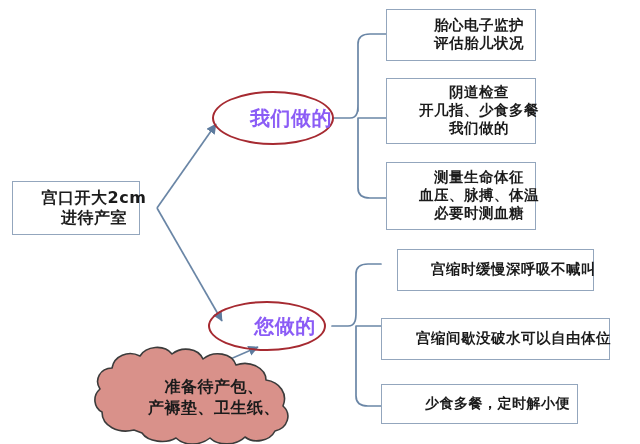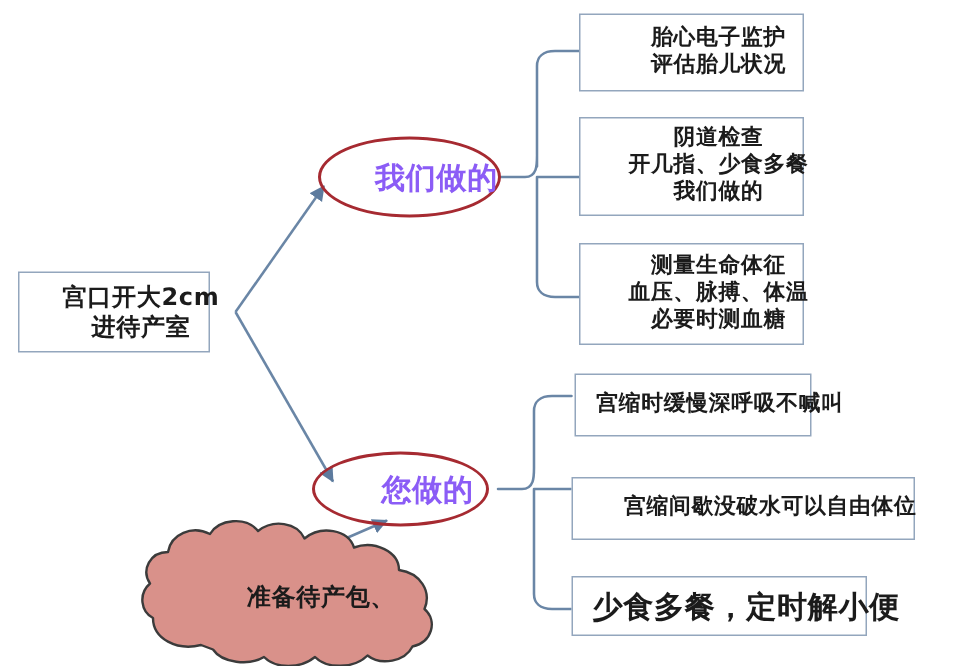--- a/index.html
+++ b/index.html
@@ -68,39 +68,39 @@
   }
   #box-vitals {
     left: 386px;
     top: 162px;
     width: 150px;
     height: 68px;
     font-size: 14.5px;
     justify-content: center;
   }
   #box-breathing {
-    left: 383px;
+    left: 397px;
     top: 249px;
-    width: 158px;
+    width: 197px;
     height: 42px;
     font-size: 14.5px;
   }
   #box-position {
     left: 381px;
     top: 318px;
     width: 229px;
     height: 42px;
     font-size: 14.5px;
   }
   #box-eating {
     left: 381px;
     top: 384px;
     width: 197px;
     height: 40px;
-    font-size: 20px;
+    font-size: 14px;
   }
   .oval-node {
     font-size: 20px;
     color: #8b5cf6;
     justify-content: center;
   }
   #oval-we-do {
     left: 212px;
     top: 91px;
     width: 122px;
@@ -250,18 +250,19 @@
                C190,38 198,50 193,62
                C202,70 198,84 185,87
                C180,97 164,100 155,93
                C146,102 128,102 120,94
                C110,102 94,102 86,94
                C76,100 58,98 52,89
                Z" fill="#d9918a" stroke="#3b3b3b" stroke-width="1.6" stroke-linejoin="round"></path>
     </svg>
     <div class="cloud-text">
       <div>准备待产包、</div>
+      <div>产褥垫、卫生纸、</div>
     </div>
   </div>
 
   <div id="watermark"></div>
 
 </div>
 
 </body></html>

